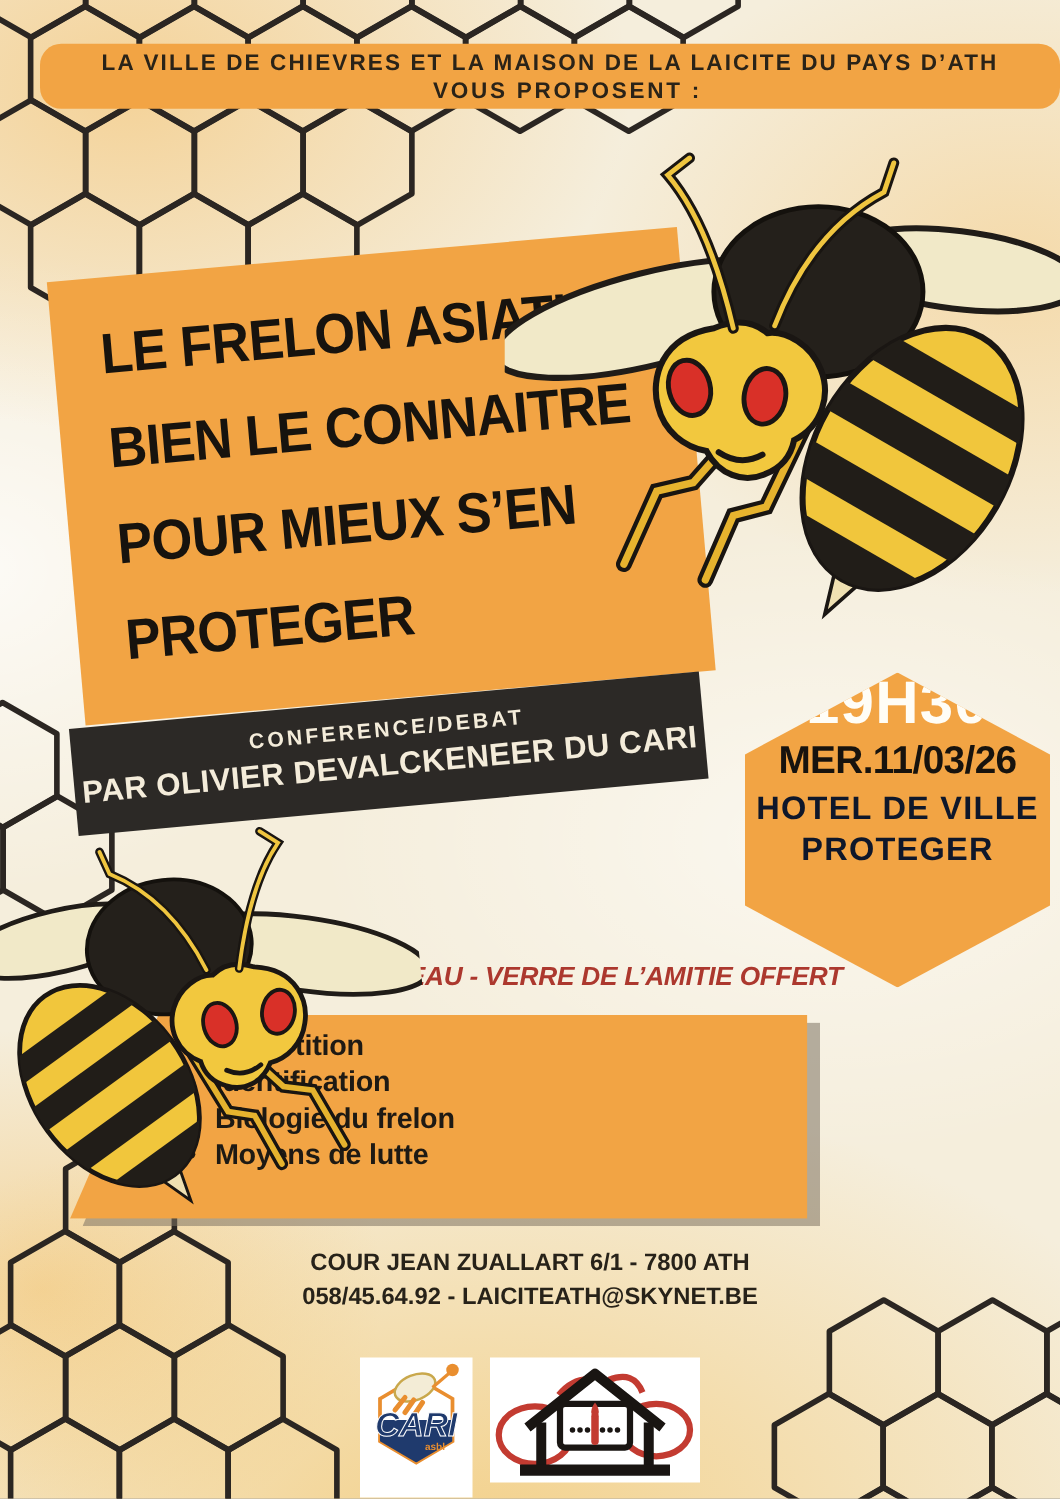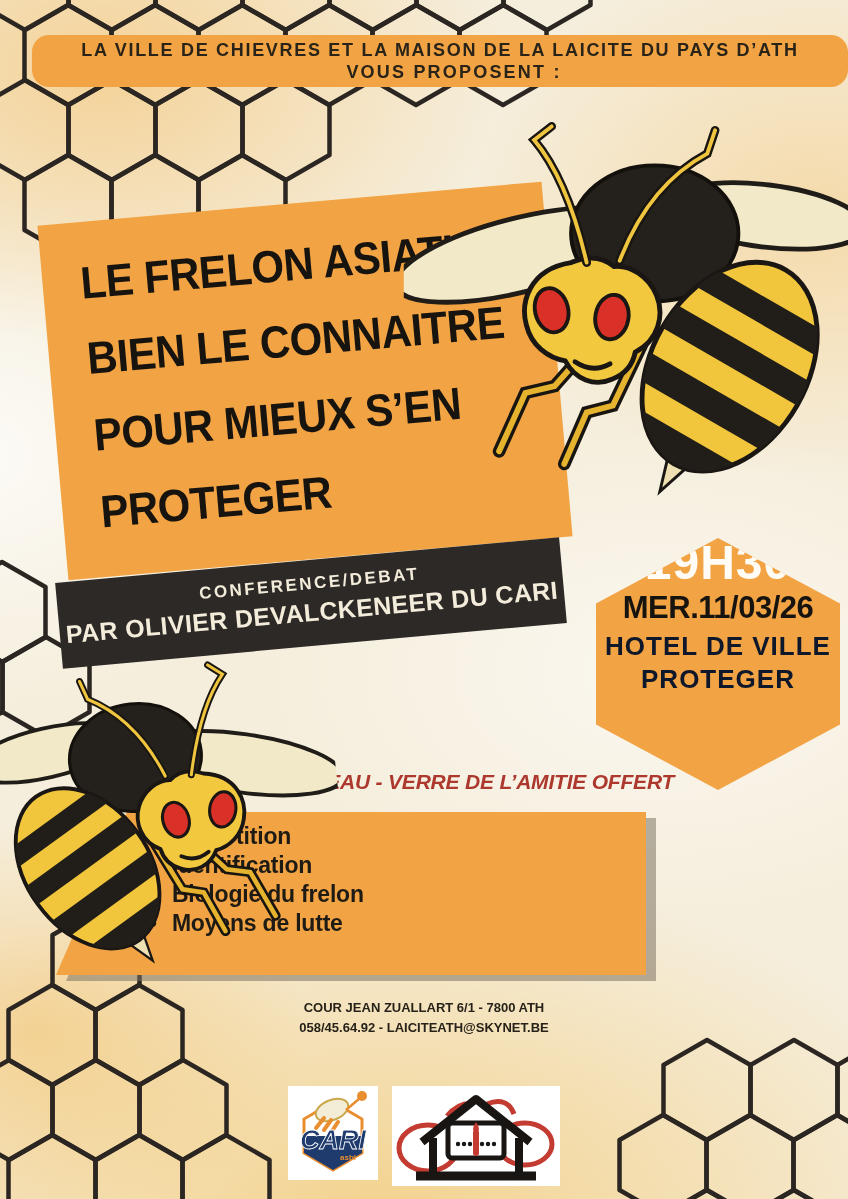--- a/index.html
+++ b/index.html
@@ -80,26 +80,26 @@
   .topics-box ul{list-style:none;margin:0;padding:10px 0 0 92px;}
   .topics-box li{
     display:flex;align-items:center;font-weight:bold;color:#1E1A14;
     font-size:23px;line-height:29px;letter-spacing:-0.2px;
   }
   .topics-box li::before{content:"•";margin-right:15px;font-size:26px;}
 
   
   .footer{left:0;right:0;top:995px;text-align:center;color:#272219;z-index:6;}
   .footer .org{font-size:24px;font-weight:bold;letter-spacing:-0.3px;}
-  .footer .addr,.footer .contact{font-size:13px;font-weight:bold;letter-spacing:0px;margin-top:5px;}
+  .footer .addr,.footer .contact{font-size:19px;font-weight:bold;letter-spacing:0px;margin-top:5px;}
 
   
   .logos{left:0;right:0;top:1086px;display:flex;justify-content:center;align-items:flex-start;gap:14px;z-index:6;}
   .logo-card{background:#FFFFFF;}
-  .logo-cari{width:90px;height:94px;}
+  .logo-cari{width:90px;height:112px;}
   .logo-house{width:168px;height:100px;}
   .logo-shield{width:92px;height:100px;background:transparent;}
 
   
   .hornet-tr{left:395px;top:70px;width:465px;height:428px;z-index:7;pointer-events:none;}
   .hornet-left{left:-32px;top:626px;width:386px;height:338px;z-index:7;pointer-events:none;transform:scaleX(-1) rotate(6deg);}
 </style>
 </head>
 <body>
 

